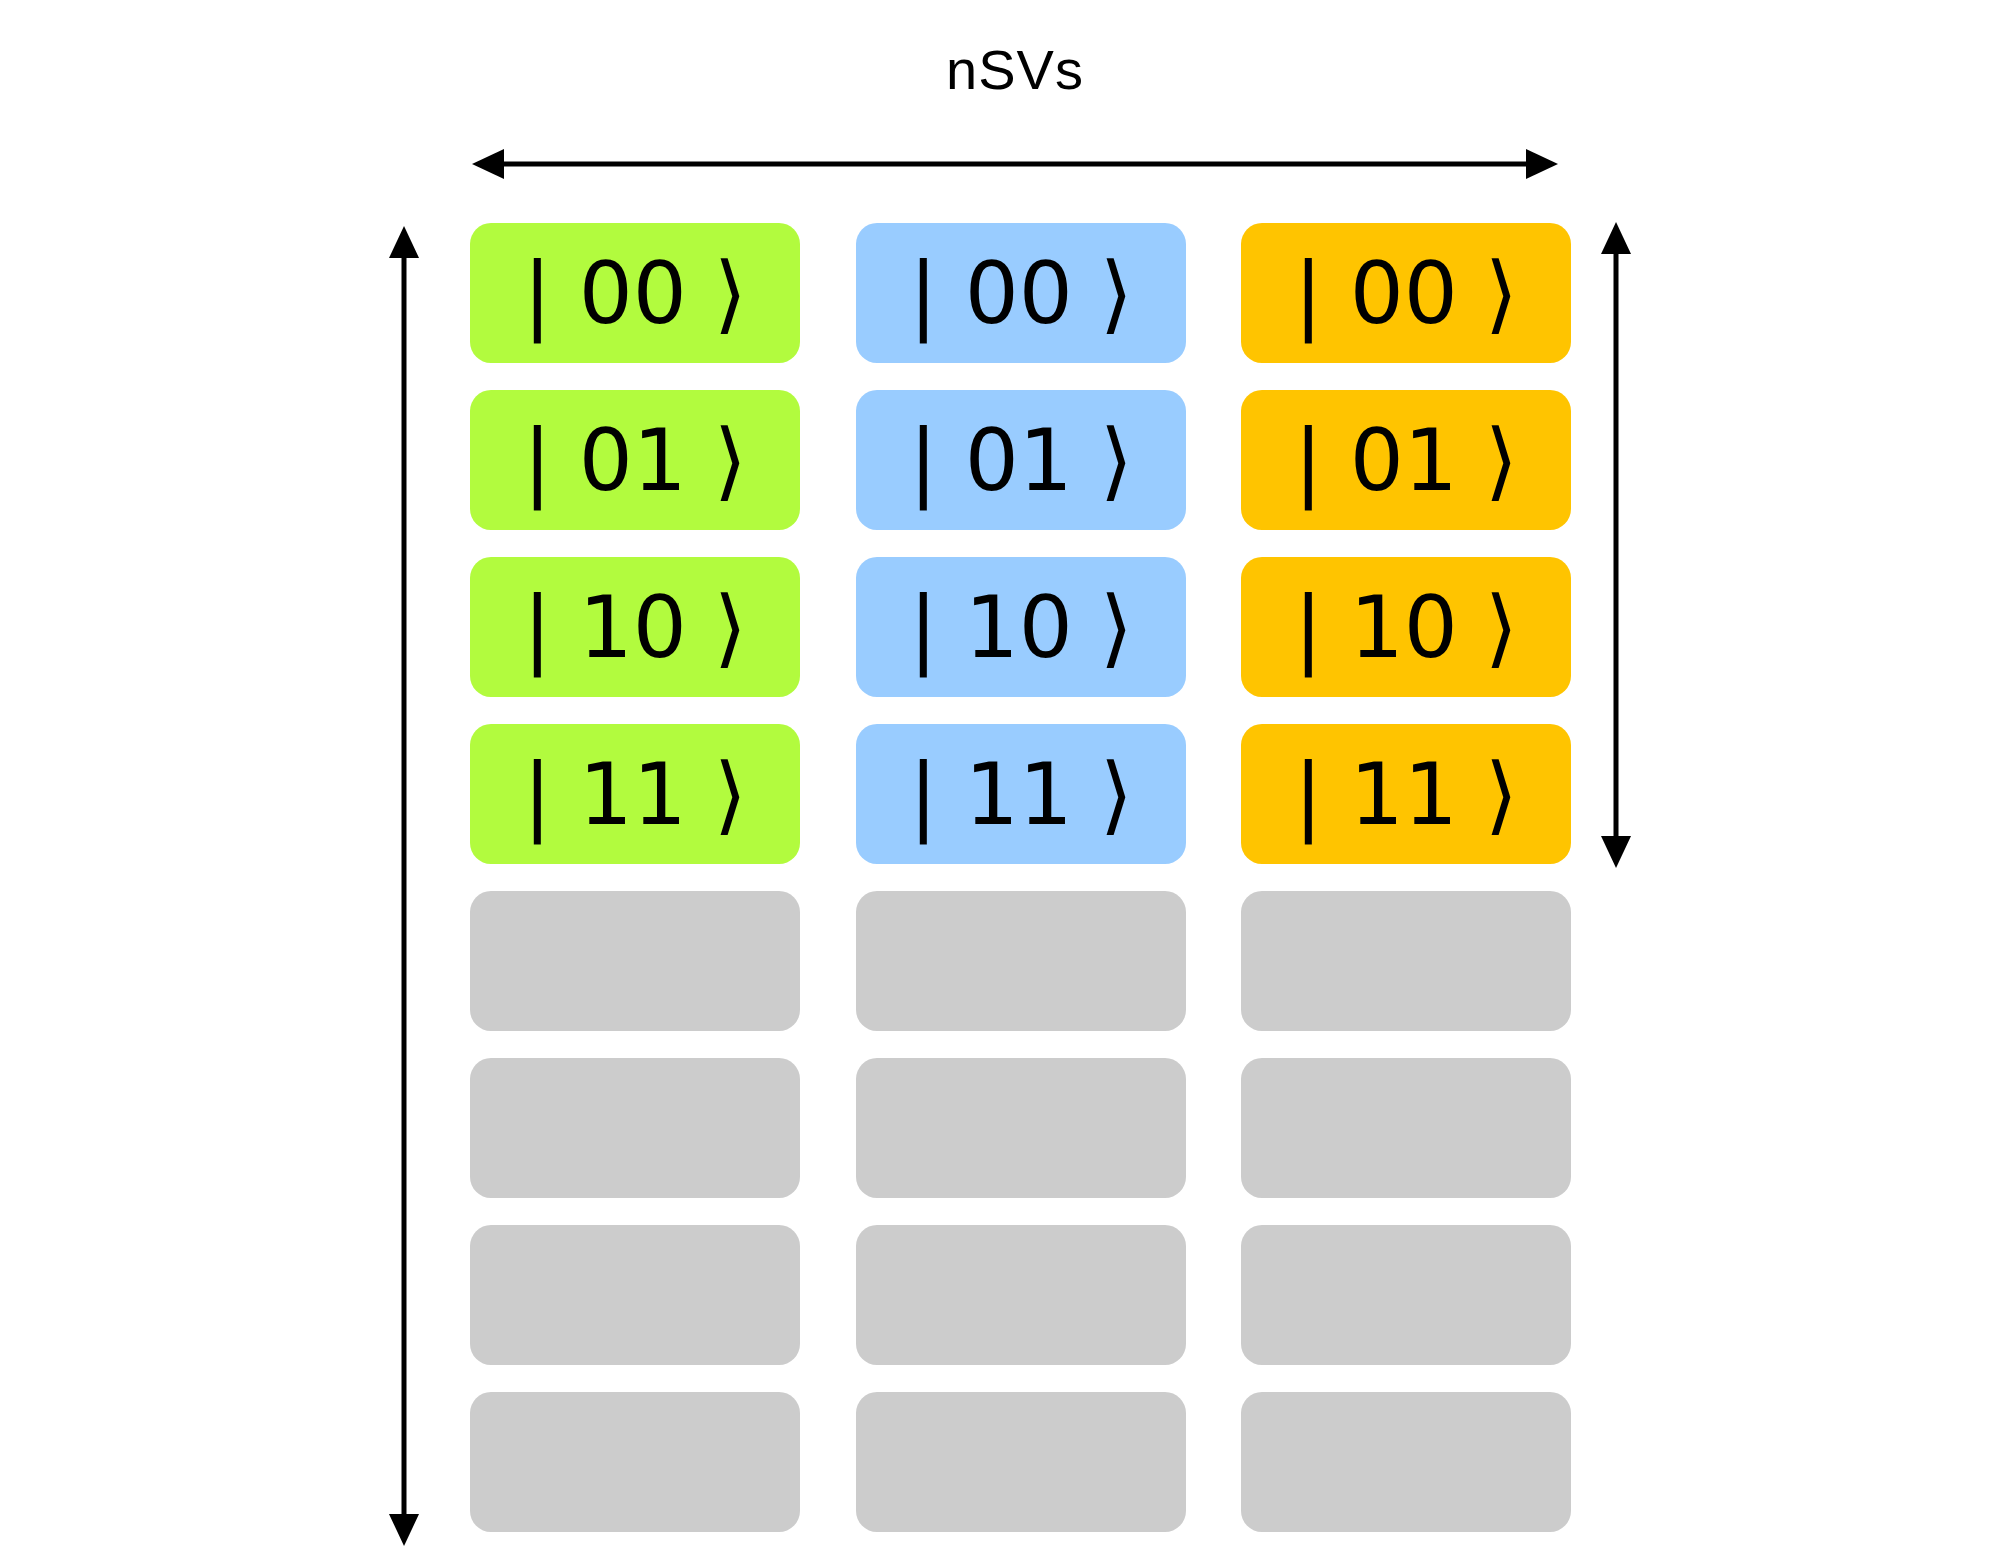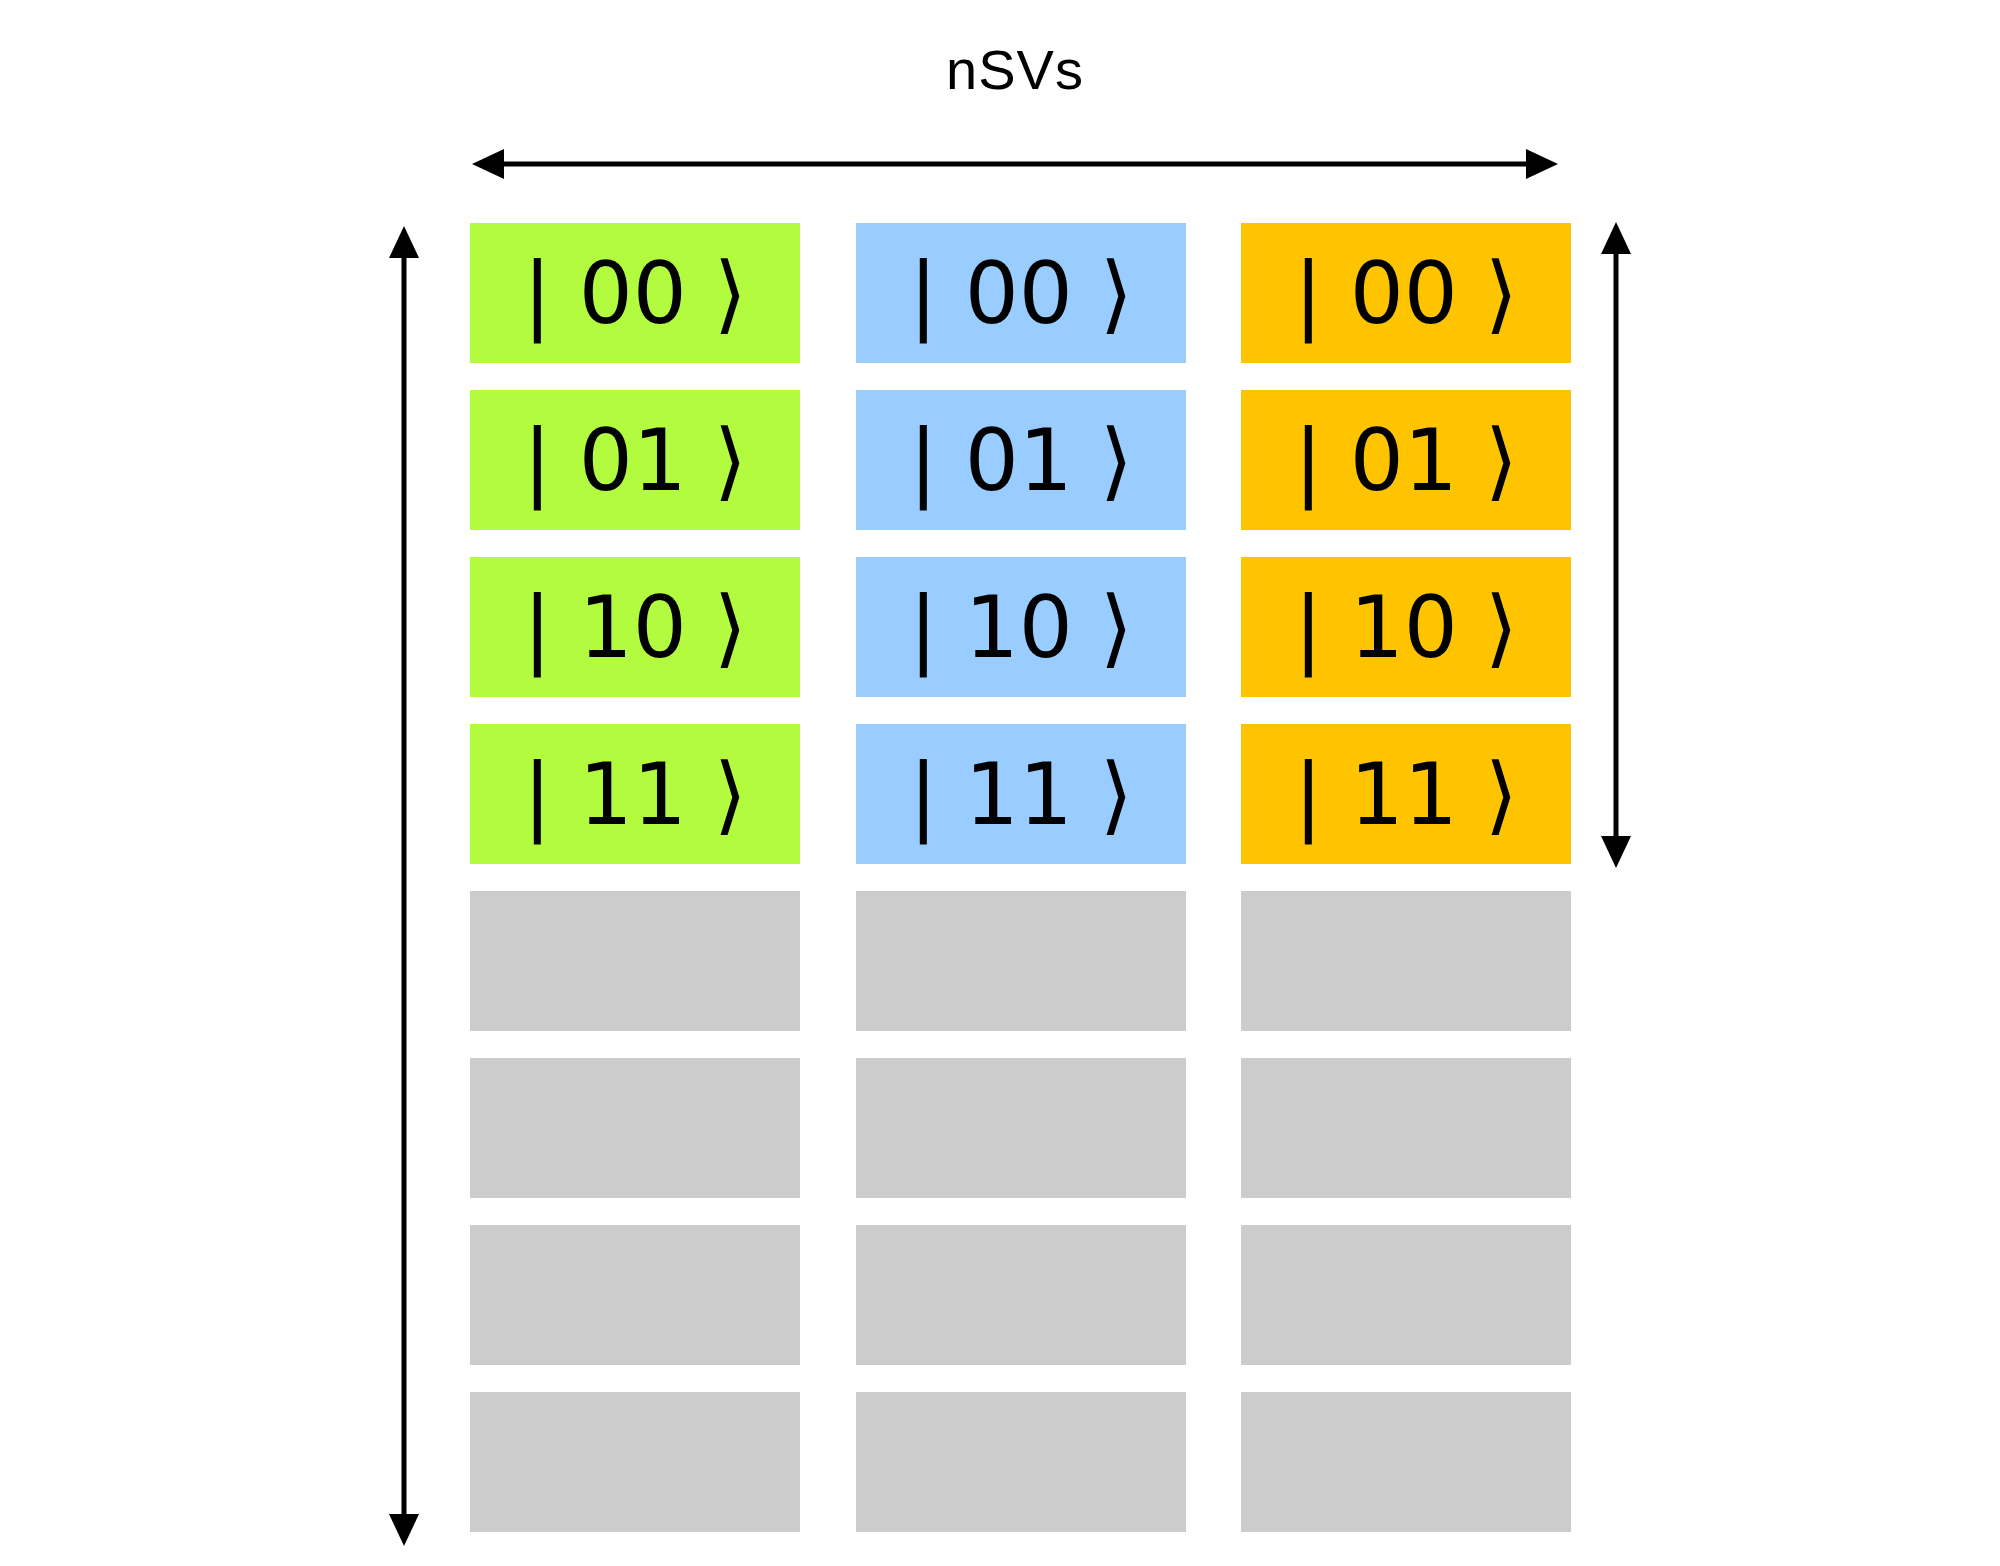--- a/index.html
+++ b/index.html
@@ -71,20 +71,21 @@
   .cell {
     height: 140px;
     display: flex;
     align-items: center;
     justify-content: center;
     font-family: "DejaVu Sans", "Liberation Sans", sans-serif;
     font-size: 85px;
     line-height: 1;
     white-space: pre;
     color: #000;
+    border-radius: 21px;
   }
   .cell.green  { background: var(--green,  #B2FB3E); }
   .cell.blue   { background: var(--blue,   #99CCFF); }
   .cell.orange { background: var(--orange, #FFC400); }
   .cell.gray   { background: var(--gray,   #CCCCCC); }
 </style>
 </head>
 <body>
 
 <div class="canvas">

